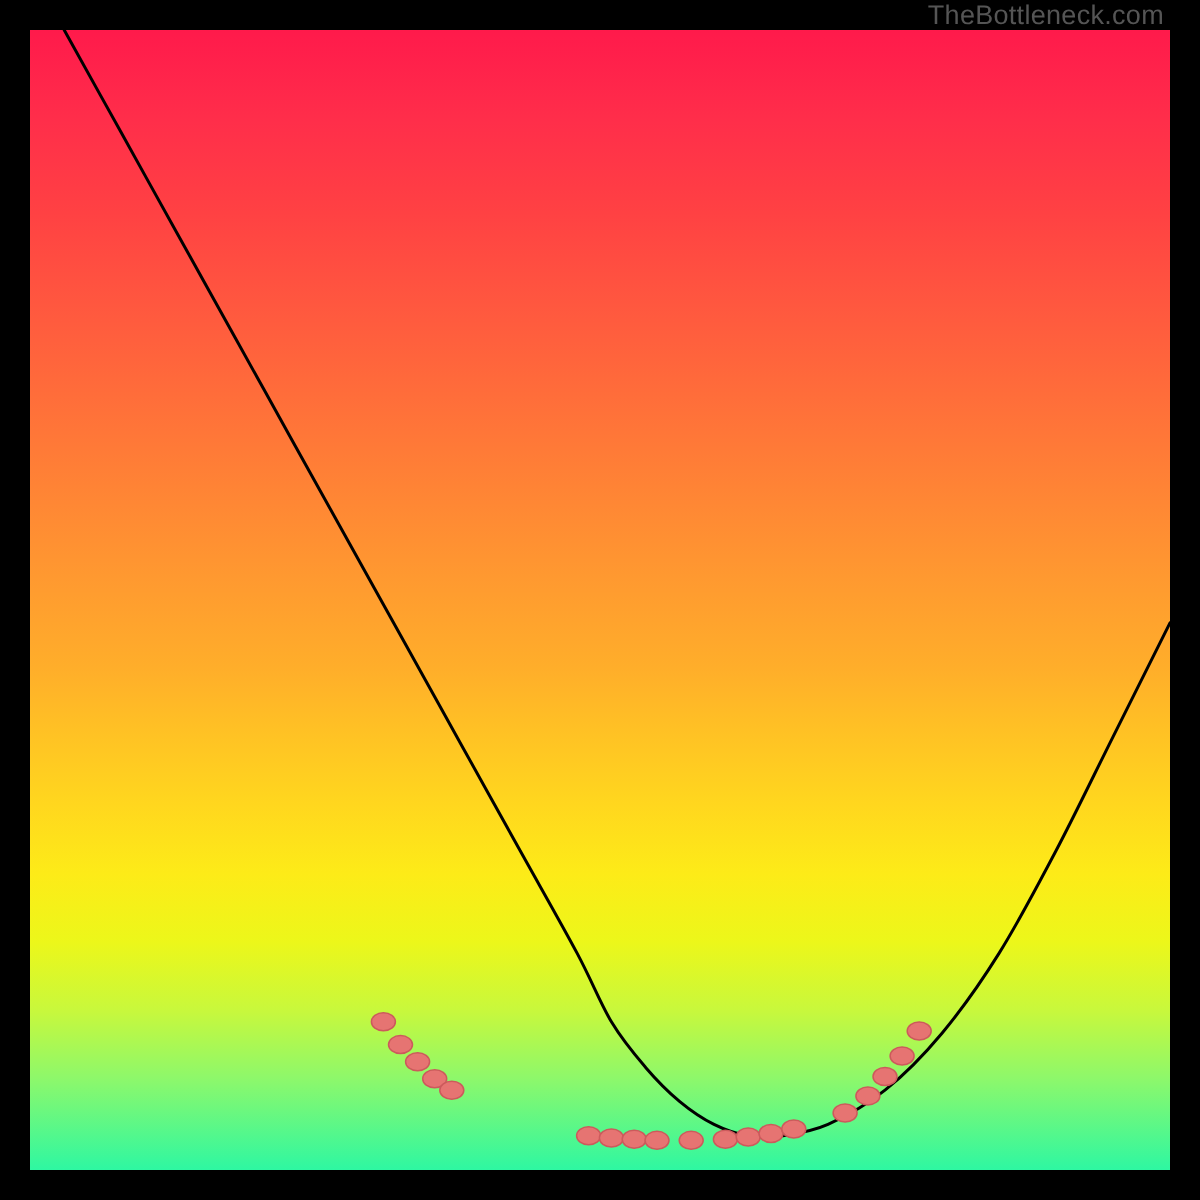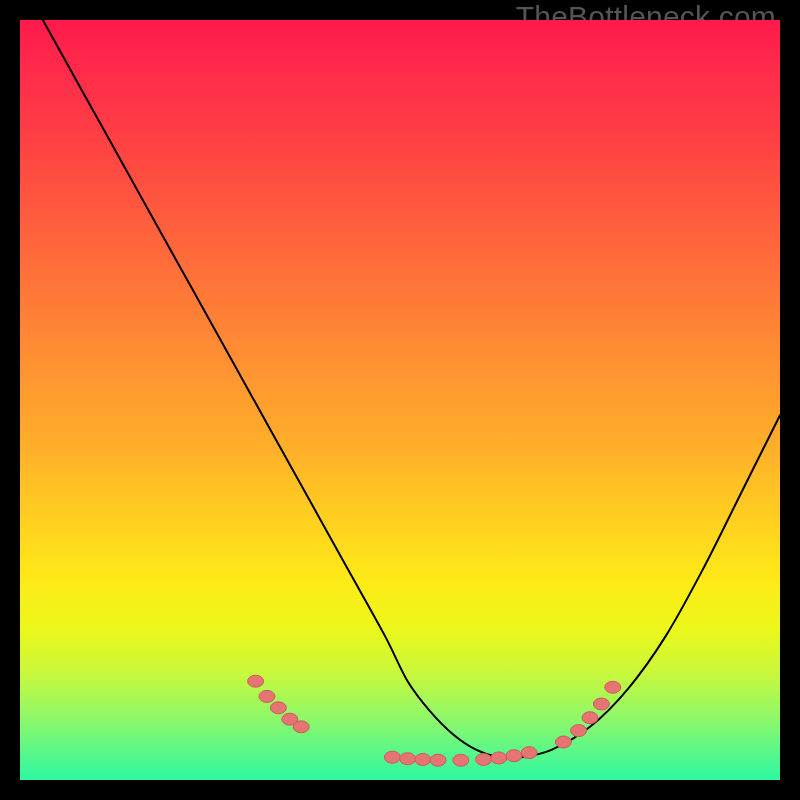--- a/index.html
+++ b/index.html
@@ -37,21 +37,21 @@
       #fdeb18 74%,
       #ecf71a 80%,
       #c8f83c 86%,
       #8df86b 92%,
       #2ef7a2 100%);
   }
   .watermark {
     position: absolute;
     top: 0;
     right: 24px;
-    font-size: 30px;
+    font-size: 18px;
     color: #555;
     letter-spacing: 0.2px;
     font-weight: 500;
     user-select: none;
   }
   svg.curve {
     position: absolute;
     left: 0;
     top: 0;
     width: 760px;

